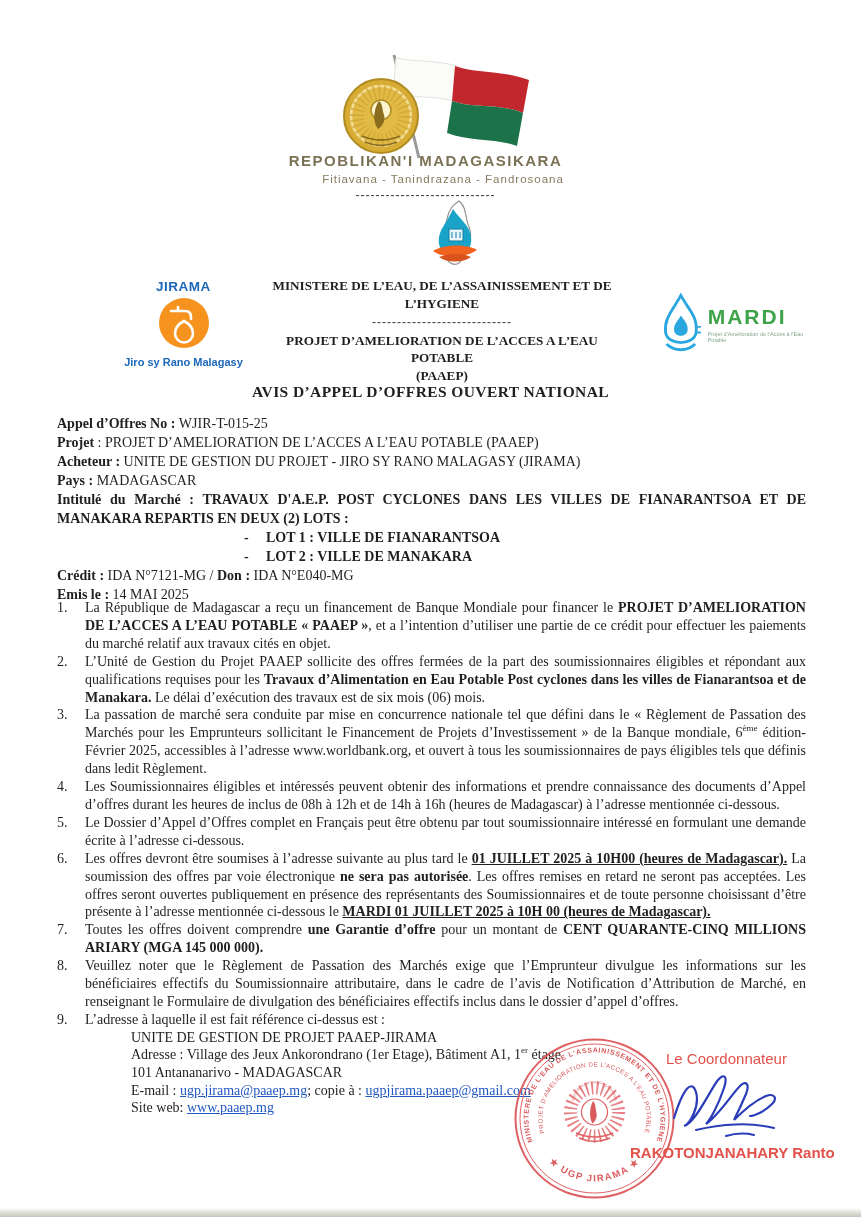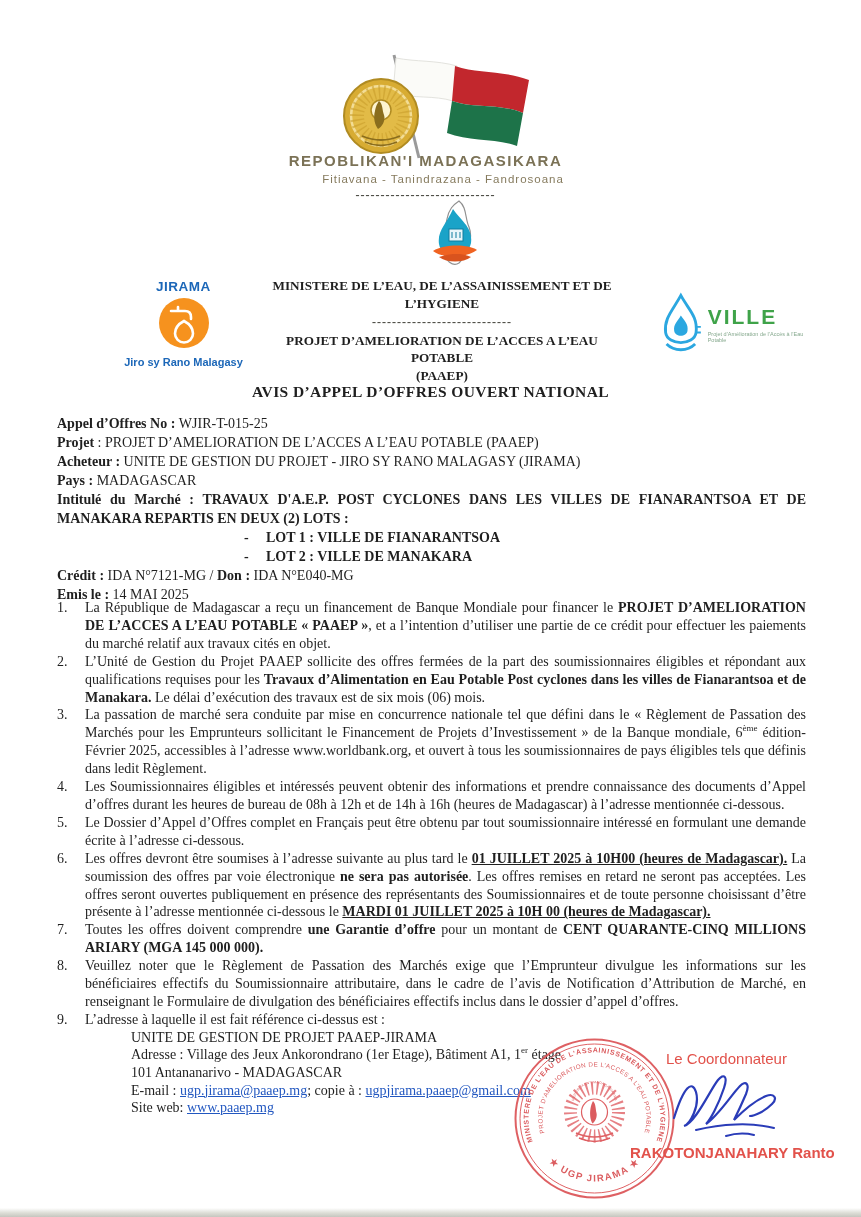--- a/index.html
+++ b/index.html
@@ -119,21 +119,21 @@
   </div>
 
   <div class="paaep">
     <svg width="48" height="66" viewBox="0 0 48 66">
       <path d="M24,3 C32,18 42,25 40,42 C38,56 10,56 8,42 C6,27 16,18 24,3 Z" fill="none" stroke="#2ba7e0" stroke-width="3"></path>
       <path d="M24,24 C28,30 32,33 31,40 C30,47 18,47 17,40 C16,33 21,30 24,24 Z" fill="#2ba7e0"></path>
       <path d="M9,54 C17,62 31,62 39,54" stroke="#2ba7e0" stroke-width="3" fill="none"></path>
       <path d="M41,36 h4 M41,42 h4" stroke="#2ba7e0" stroke-width="2"></path>
     </svg>
     <div class="paaep-texts">
-      <div class="paaep-name">VILLE</div>
+      <div class="paaep-name">MARDI</div>
       <div class="paaep-tag">Projet d’Amélioration de l’Accès à l’Eau Potable</div>
     </div>
   </div>
 
   <div class="main-title">AVIS D’APPEL D’OFFRES OUVERT NATIONAL</div>
 
   <div class="info">
     <div class="info-line"><span class="seg-b">Appel d’Offres No : </span><span>WJIR-T-015-25</span></div>
     <div class="info-line"><span class="seg-b">Projet</span><span> : PROJET D’AMELIORATION DE L’ACCES A L’EAU POTABLE (PAAEP)</span></div>
     <div class="info-line"><span class="seg-b">Acheteur : </span><span>UNITE DE GESTION DU PROJET - JIRO SY RANO MALAGASY (JIRAMA)</span></div>
@@ -157,21 +157,21 @@
     <div class="item">
         <span class="item-num">2.</span>
         <div class="item-body"><span>L’Unité de Gestion du Projet PAAEP sollicite des offres fermées de la part des soumissionnaires éligibles et répondant aux qualifications requises pour les </span><span class="seg-b">Travaux d’Alimentation en Eau Potable Post cyclones dans les villes de Fianarantsoa et de Manakara.</span><span> Le délai d’exécution des travaux est de six mois (06) mois.</span></div>
       </div>
     <div class="item">
         <span class="item-num">3.</span>
         <div class="item-body"><span>La passation de marché sera conduite par mise en concurrence nationale tel que défini dans le « Règlement de Passation des Marchés pour les Emprunteurs sollicitant le Financement de Projets d’Investissement » de la Banque mondiale, 6</span><span class="seg-sup">ème</span><span> édition-Février 2025, accessibles à l’adresse www.worldbank.org, et ouvert à tous les soumissionnaires de pays éligibles tels que définis dans ledit Règlement.</span></div>
       </div>
     <div class="item">
         <span class="item-num">4.</span>
-        <div class="item-body"><span>Les Soumissionnaires éligibles et intéressés peuvent obtenir des informations et prendre connaissance des documents d’Appel d’offres durant les heures de bureau de 08h à 12h et de 14h à 16h (heures de Madagascar) à l’adresse mentionnée ci-dessous.</span></div>
+        <div class="item-body"><span>Les Soumissionnaires éligibles et intéressés peuvent obtenir des informations et prendre connaissance des documents d’Appel d’offres durant les heures de inclus de 08h à 12h et de 14h à 16h (heures de Madagascar) à l’adresse mentionnée ci-dessous.</span></div>
       </div>
     <div class="item">
         <span class="item-num">5.</span>
         <div class="item-body"><span>Le Dossier d’Appel d’Offres complet en Français peut être obtenu par tout soumissionnaire intéressé en formulant une demande écrite à l’adresse ci-dessous.</span></div>
       </div>
     <div class="item">
         <span class="item-num">6.</span>
         <div class="item-body"><span>Les offres devront être soumises à l’adresse suivante au plus tard le </span><span class="seg-bu">01 JUILLET 2025 à 10H00 (heures de Madagascar).</span><span> La soumission des offres par voie électronique </span><span class="seg-b">ne sera pas autorisée</span><span>. Les offres remises en retard ne seront pas acceptées. Les offres seront ouvertes publiquement en présence des représentants des Soumissionnaires et de toute personne choisissant d’être présente à l’adresse mentionnée ci-dessous le </span><span class="seg-bu">MARDI 01 JUILLET 2025 à 10H 00 (heures de Madagascar).</span></div>
       </div>
     <div class="item">

